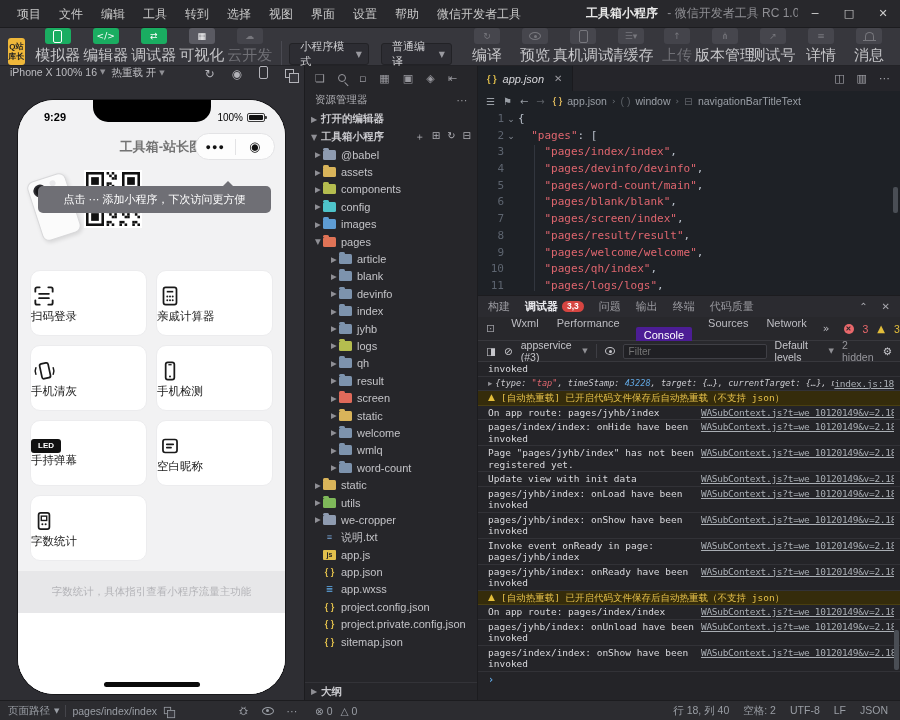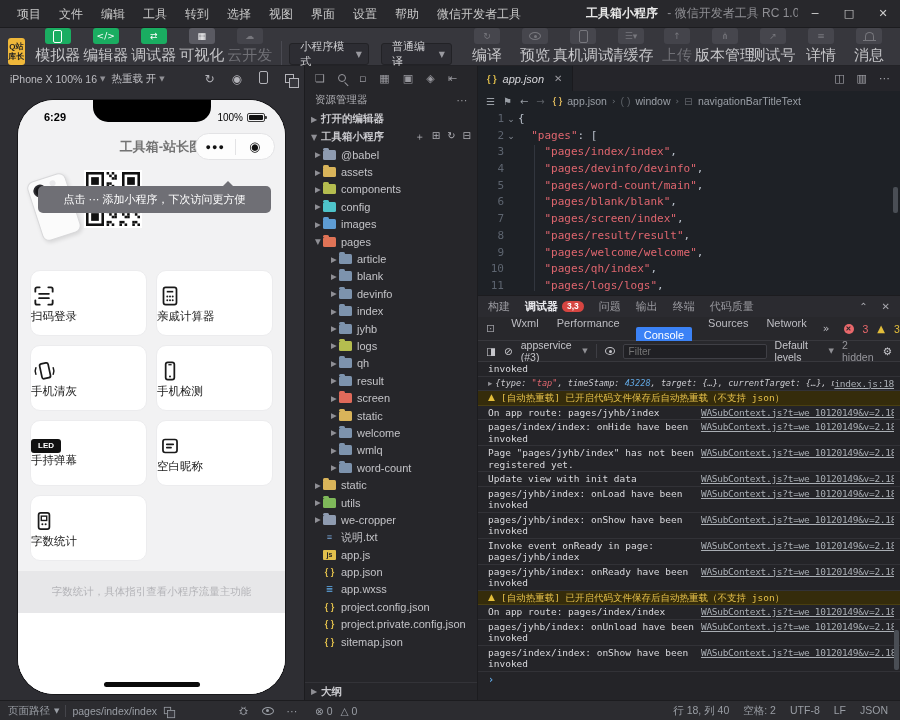--- a/index.html
+++ b/index.html
@@ -52,21 +52,21 @@
   .sh-search { width:8px; height:8px; border:1.4px solid currentColor; border-radius:50%; position:relative; display:inline-block; }
   .sh-search::after { content:""; position:absolute; left:6px; top:7px; width:5px; height:1.4px; background:currentColor; transform:rotate(45deg); transform-origin:0 0; }
   .sh-multi { width:9px; height:9px; border:1.2px solid currentColor; position:relative; display:inline-block; }
   .sh-multi::after { content:""; position:absolute; left:2.5px; top:2.5px; width:8px; height:8px; border:1.2px solid currentColor; background:#37373d; }
 
   
   .main { flex:1; display:flex; min-height:0; }
 
   
   .sim { width:305px; flex:0 0 305px; background:#2e2e33; border-right:1px solid #1c1c1f; position:relative; }
-  .sim-toolbar { height:26px; display:flex; align-items:center; font-size:10.5px; color:#bdbdc2;
+  .sim-toolbar { height:26px; display:flex; align-items:flex-start; font-size:10.5px; color:#bdbdc2;
     padding:0 10px; gap:6px; }
   .sim-dd { display:flex; align-items:center; gap:3px; cursor:pointer; white-space:nowrap; }
   .sim-dd .caret { font-size:7px; color:#909095; }
   .sim-icons { margin-left:auto; display:flex; gap:17px; align-items:center; color:#b4b4ba; font-size:12px; }
 
   .phone { position:absolute; left:18px; top:34px; width:267px; height:594px; background:#fff;
     border-radius:36px; overflow:hidden; box-shadow:0 0 0 1px #18181b; }
   .screen { width:100%; height:100%; display:flex; flex-direction:column; background:#f2f2f3; position:relative; }
   .notch { position:absolute; left:50%; transform:translateX(-50%); top:0; width:118px; height:22px;
     background:#000; border-radius:0 0 15px 15px; z-index:5; }
@@ -167,21 +167,21 @@
   .dbg-tabs { height:21px; display:flex; align-items:center; gap:15px; padding:0 10px; font-size:11px;
     color:#9a9aa0; flex:0 0 21px; background:#2b2b30; }
   .dbg-tab { cursor:pointer; display:flex; align-items:center; gap:4px; }
   .dbg-tab.active { color:#ececf0; font-weight:bold; }
   .badge { background:#d64541; color:#fff; font-size:8.5px; font-weight:bold; border-radius:7px;
     padding:1px 5px; line-height:1; }
   .dbg-right { margin-left:auto; display:flex; gap:14px; color:#a8a8ae; font-size:10px; }
   .dt-bar { height:24px; display:flex; align-items:center; padding:0 8px; gap:14px; font-size:11px;
     color:#bcbcc2; border-bottom:1px solid #38383d; flex:0 0 24px; background:#28282c; }
   .dt-tab { cursor:pointer; padding:2px 2px; }
-  .dt-tab.active { background:#3b82f6; color:#fff; padding:2px 8px; border-radius:2px;margin-top:12px; }
+  .dt-tab.active { background:#4c1d95; color:#fff; padding:2px 8px; border-radius:2px;margin-top:12px; }
   .dt-right { margin-left:auto; display:flex; gap:9px; align-items:center; font-size:10.5px; }
   .dot-err { width:10px; height:10px; border-radius:50%; background:#e9686b; color:#26262a; font-size:7px;
     display:inline-flex; align-items:center; justify-content:center; font-weight:bold; }
   .cnt-err { color:#e9686b; } .cnt-warn { color:#e2bd3a; }
   .tri { color:#e2bd3a; font-size:10px; }
   .c-toolbar { height:21px; display:flex; align-items:center; gap:8px; padding:0 8px; font-size:10.5px;
     color:#c6c6cb; border-bottom:1px solid #38383d; flex:0 0 21px; background:#28282c; }
   .c-toolbar .dd { display:flex; gap:5px; align-items:center; cursor:pointer; }
   .c-toolbar .caret { font-size:7px; color:#909095; }
   .ct-div { width:1px; height:14px; background:#3e3e44; }
@@ -375,21 +375,21 @@
             <span><span class="glyph">◉</span></span>
             <span><span class="sh-ph"></span></span>
             <span><span class="sh-multi"></span></span>
           </div>
       </div>
 
       <div class="phone">
         <div class="screen">
           <div class="notch"></div>
           <div class="p-status">
-            <span>6:29</span>
+            <span>9:29</span>
             <span class="bat-wrap">
               <span>100%</span>
               <span class="bat"></span>
             </span>
           </div>
           <div class="p-nav">
             <span class="p-title">工具箱-站长图库</span>
             <div class="capsule">
               <span class="dots">●●●</span>
               <span class="cdiv"></span>

